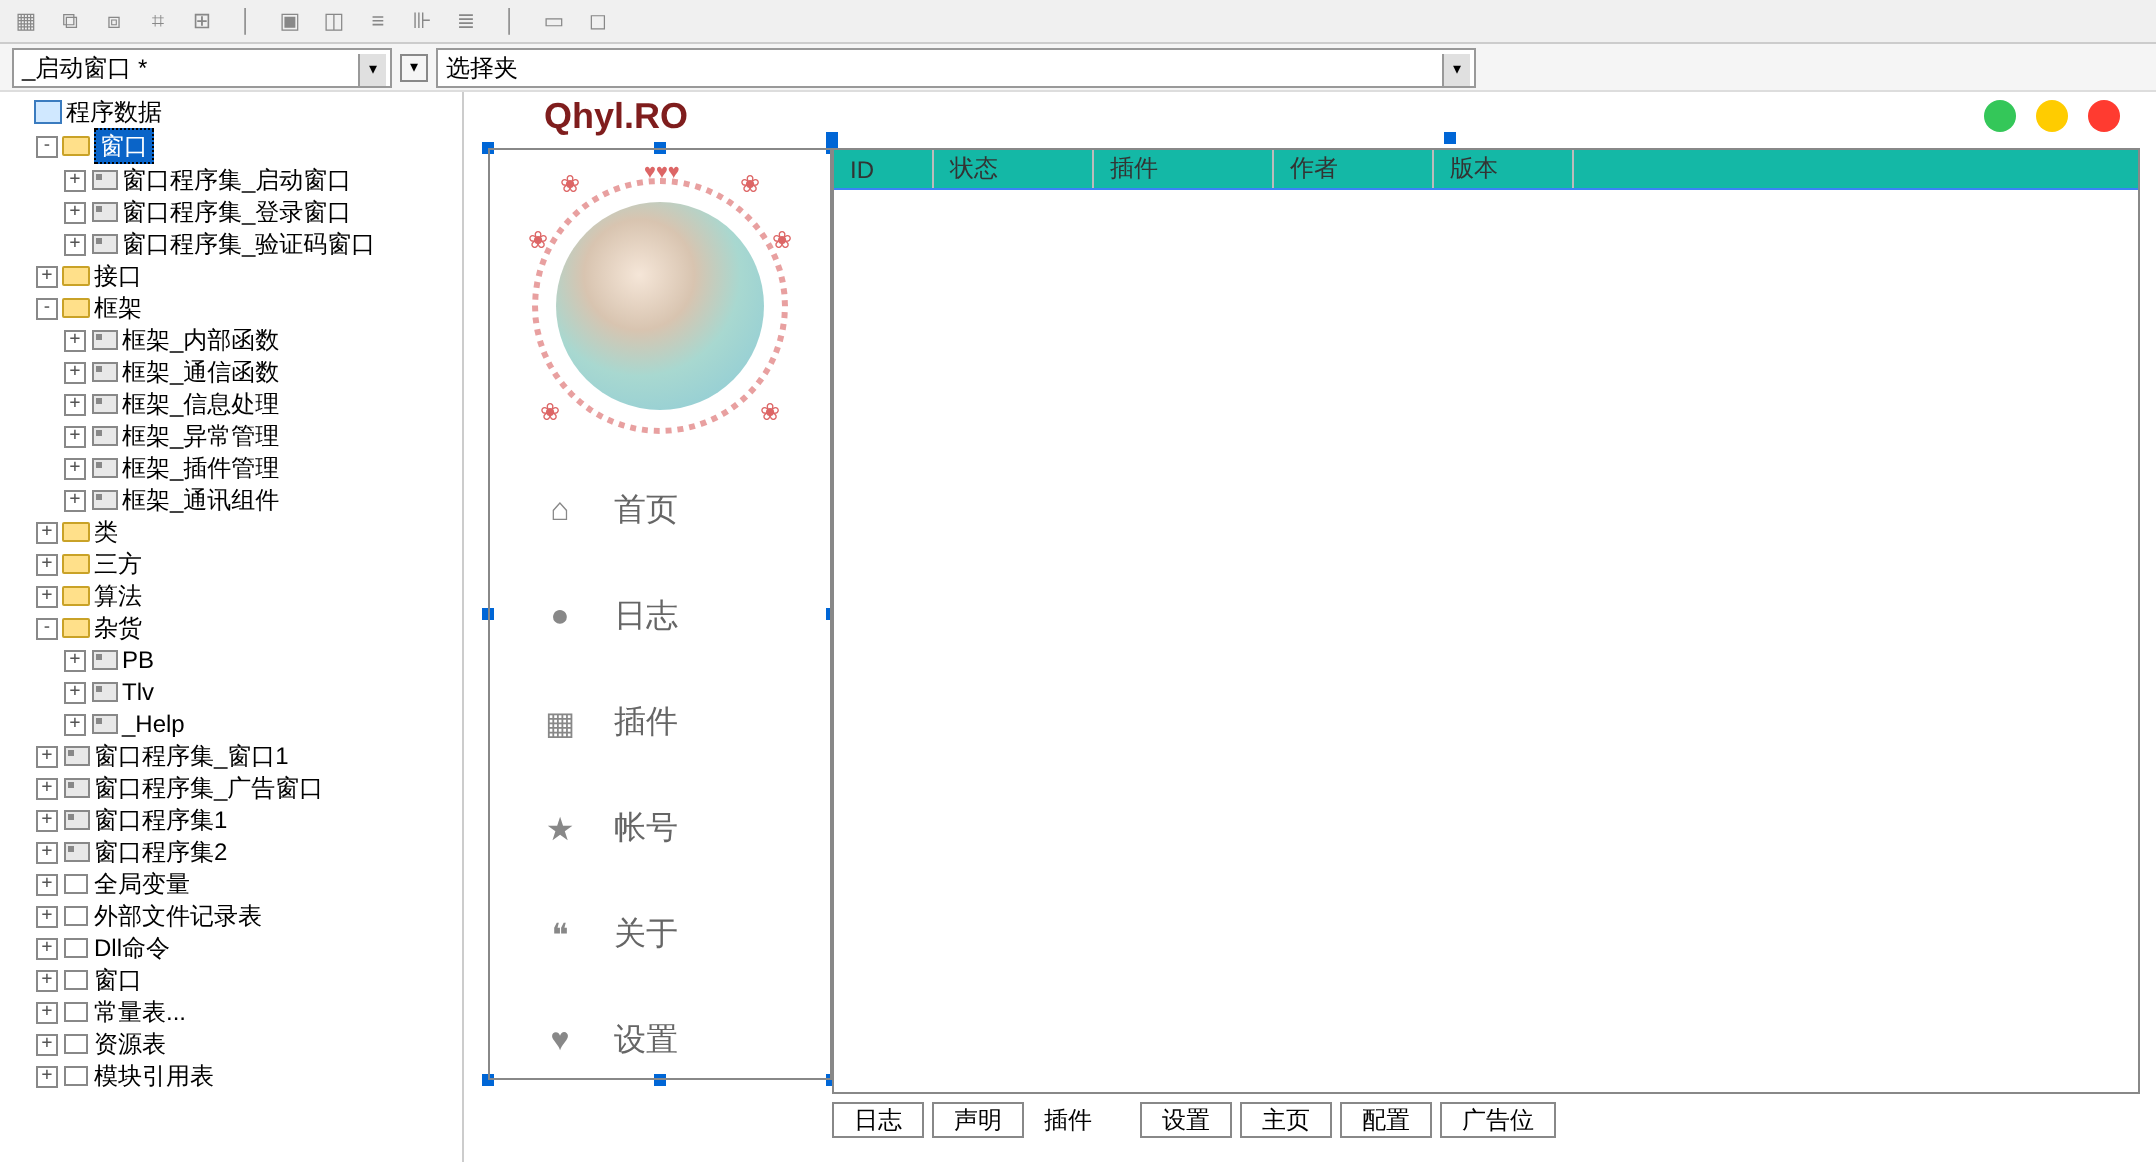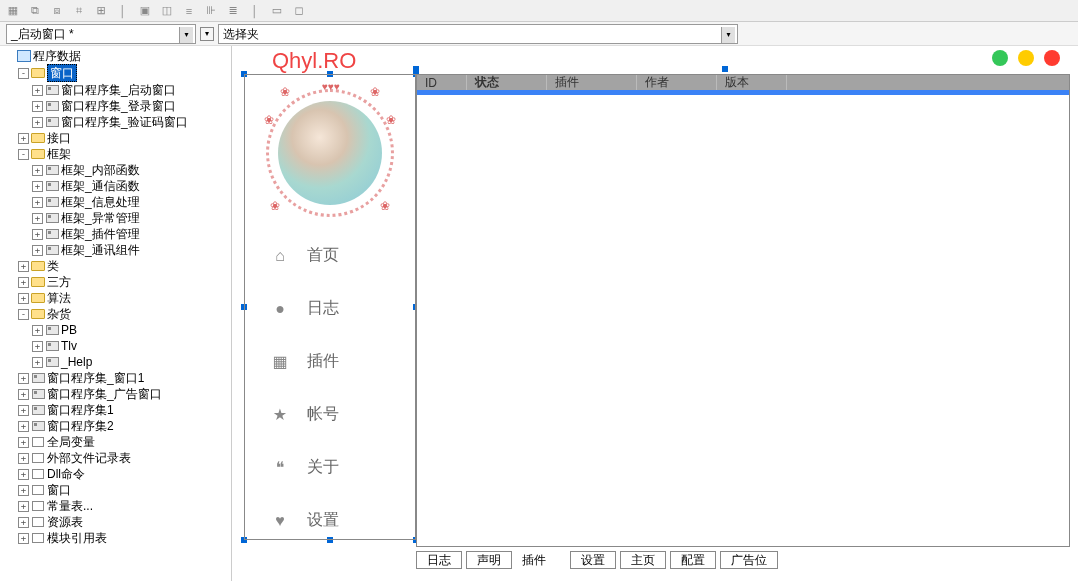--- a/index.html
+++ b/index.html
@@ -33,41 +33,41 @@
 .other-ico { width: 12px; height: 10px; background: #fff; border: 1px solid #888; }
 .root-ico { width: 14px; height: 12px; background: #d0e8ff; border: 1px solid #3a7bbf; }
 .tree .sel { background: #0a64c8; color: #fff; border: 1px dotted #000; padding: 0 2px; }
 
 
 .right-panel { flex: 1; display: flex; flex-direction: column; background: #fff; position: relative; }
 .menu-bar { height: 22px; display: flex; align-items: center; gap: 14px; padding: 0 10px; font-size: 13px; color: #333; border-bottom: 1px solid #eee; }
 .menu-bar span { cursor: pointer; }
 
 .preview-area { flex: 1; position: relative; background: #fff; }
-.app-title { position: absolute; left: 40px; top: 2px; font-size: 22px; font-weight: normal; color: #ef4444; }
+.app-title { position: absolute; left: 40px; top: 2px; font-size: 18px; font-weight: bold; color: #7f1d1d; }
 .window-buttons { position: absolute; right: 18px; top: 4px; display: flex; gap: 10px; }
 .wb { width: 16px; height: 16px; border-radius: 50%; }
 .wb.green { background: #34c759; }
 .wb.yellow { background: #ffcc00; }
 .wb.red { background: #ff3b30; }
 
 .sel-handle { width: 6px; height: 6px; background: #0066d6; position: absolute; }
 
 .sidebar-box { position: absolute; left: 12px; top: 28px; width: 172px; height: 466px; border: 1px solid #888; }
 .avatar-wrap { width: 140px; height: 140px; margin: 8px auto 6px; position: relative; }
 .avatar-wrap .ring { position: absolute; inset: 6px; border-radius: 50%; border: 3px dotted #e8a0a0; }
 .avatar-wrap .photo { position: absolute; inset: 18px; border-radius: 50%; background: radial-gradient(circle at 40% 35%, #f5e6d8 0%, #d8c4b0 30%, #a8d8d0 55%, #88c8d8 100%); }
 .avatar-wrap .deco { position: absolute; font-size: 12px; color: #d66; }
 
 .side-items { display: flex; flex-direction: column; }
 .side-item { display: flex; align-items: center; gap: 18px; padding: 16px 26px; color: #666; font-size: 16px; cursor: pointer; }
 .side-item .si-icon { width: 18px; height: 18px; display: inline-flex; align-items: center; justify-content: center; color: #888; }
 
 .table-box { position: absolute; left: 184px; top: 28px; right: 8px; bottom: 34px; border: 1px solid #888; background: #fff; }
-.table-head { display: flex; height: 20px; border-bottom: 5px solid #3b82f6; background: #a3a3a3; }
+.table-head { display: flex; height: 20px; border-bottom: 1px solid #3b82f6; background: #14b8a6; }
 .table-head .th { border-right: 1px solid #bbb; padding: 2px 8px; font-size: 12px; color: #333; display: flex; align-items: center; }
 
 .bottom-tabs { position: absolute; left: 184px; right: 8px; bottom: 10px; height: 22px; display: flex; gap: 4px; align-items: center; }
 .bottom-tabs .btab { height: 18px; border: 1px solid #888; padding: 0 10px; font-size: 12px; background: #fff; display: flex; align-items: center; cursor: pointer; }
 .bottom-tabs .btab.plain { border: none; padding: 0 6px; }
 </style>
 </head>
 <body>
 
 <div class="toolbar-top">
@@ -454,21 +454,21 @@
             <div class="side-item">
               <span class="si-icon">♥</span>
               <span>设置</span>
             </div>
           </div>
       </div>
 
       <div class="table-box">
         <div class="table-head" id="thead">
             <div class="th" style="width: 50px;">ID</div>
-            <div class="th" style="width: 80px; font-weight: bold;">状态</div>
+            <div class="th" style="width: 80px;">状态</div>
             <div class="th" style="width: 90px;">插件</div>
             <div class="th" style="width: 80px;">作者</div>
             <div class="th" style="width: 70px;">版本</div>
           </div>
       </div>
 
       <div class="bottom-tabs">
         <span class="btab">日志</span>
         <span class="btab">声明</span>
         <span class="btab plain">插件</span>

